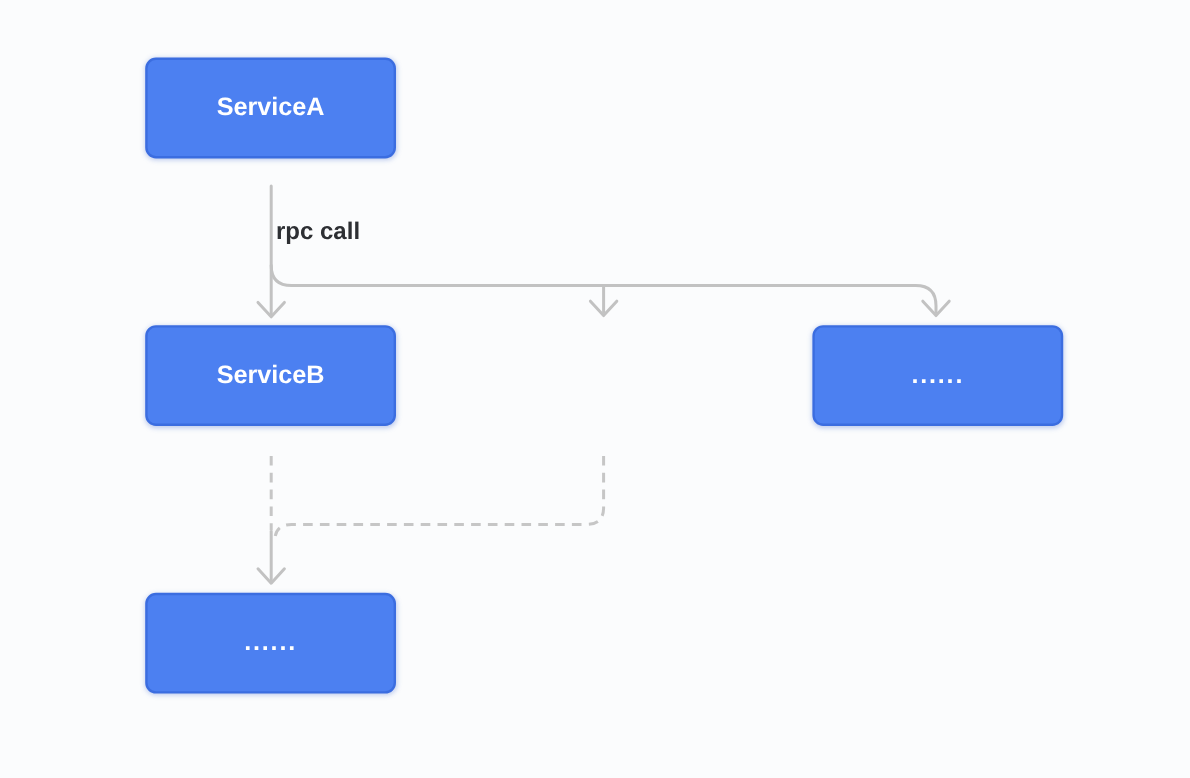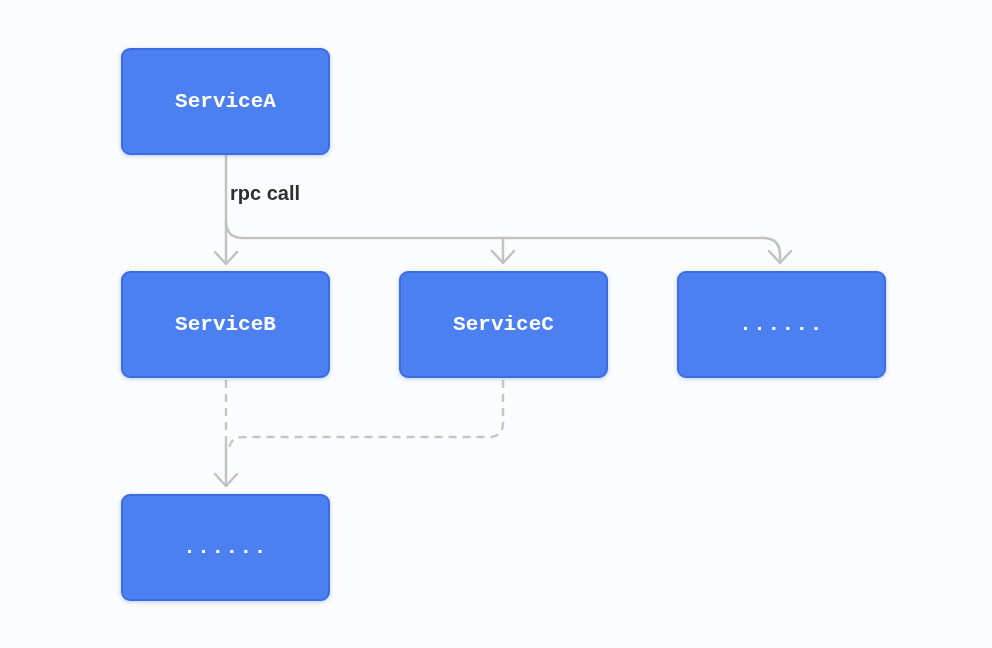--- a/index.html
+++ b/index.html
@@ -21,33 +21,32 @@
   }
   .edges-svg {
     position: absolute;
     left: 0; top: 0;
     width: 992px; height: 648px;
     pointer-events: none;
   }
   .node {
     position: absolute;
     width: 209px;
-    height: 107px;
+    height: 84px;
     box-sizing: border-box;
     background: #4c80f1;
     border: 2px solid #3b6de0;
     border-radius: 9px;
     display: flex;
     align-items: center;
     justify-content: center;
     color: #ffffff;
     font-size: 21px;
     font-weight: 700;
     box-shadow: 0 1px 4px rgba(70, 110, 210, 0.35);
-    font-family: Liberation Mono, monospace;
   }
   .node.dots {
     letter-spacing: 1.5px;
   }
   #node-service-a { left: 121px; top: 48px; }
   #node-service-b { left: 121px; top: 271px; }
   #node-service-c { left: 399px; top: 271px; }
   #node-more-right { left: 677px; top: 271px; }
   #node-more-bottom { left: 121px; top: 494px; }
   .edge-label {
@@ -85,23 +84,20 @@
   </svg>
 
   <div class="node" id="node-service-a">
     <span>ServiceA</span>
   </div>
 
   <div class="node" id="node-service-b">
     <span>ServiceB</span>
   </div>
 
-  <div class="node" id="node-service-c">
-    <span>ServiceC</span>
-  </div>
 
   <div class="node dots" id="node-more-right">
     <span>......</span>
   </div>
 
   <div class="node dots" id="node-more-bottom">
     <span>......</span>
   </div>
 
   <div class="edge-label">rpc call</div>

